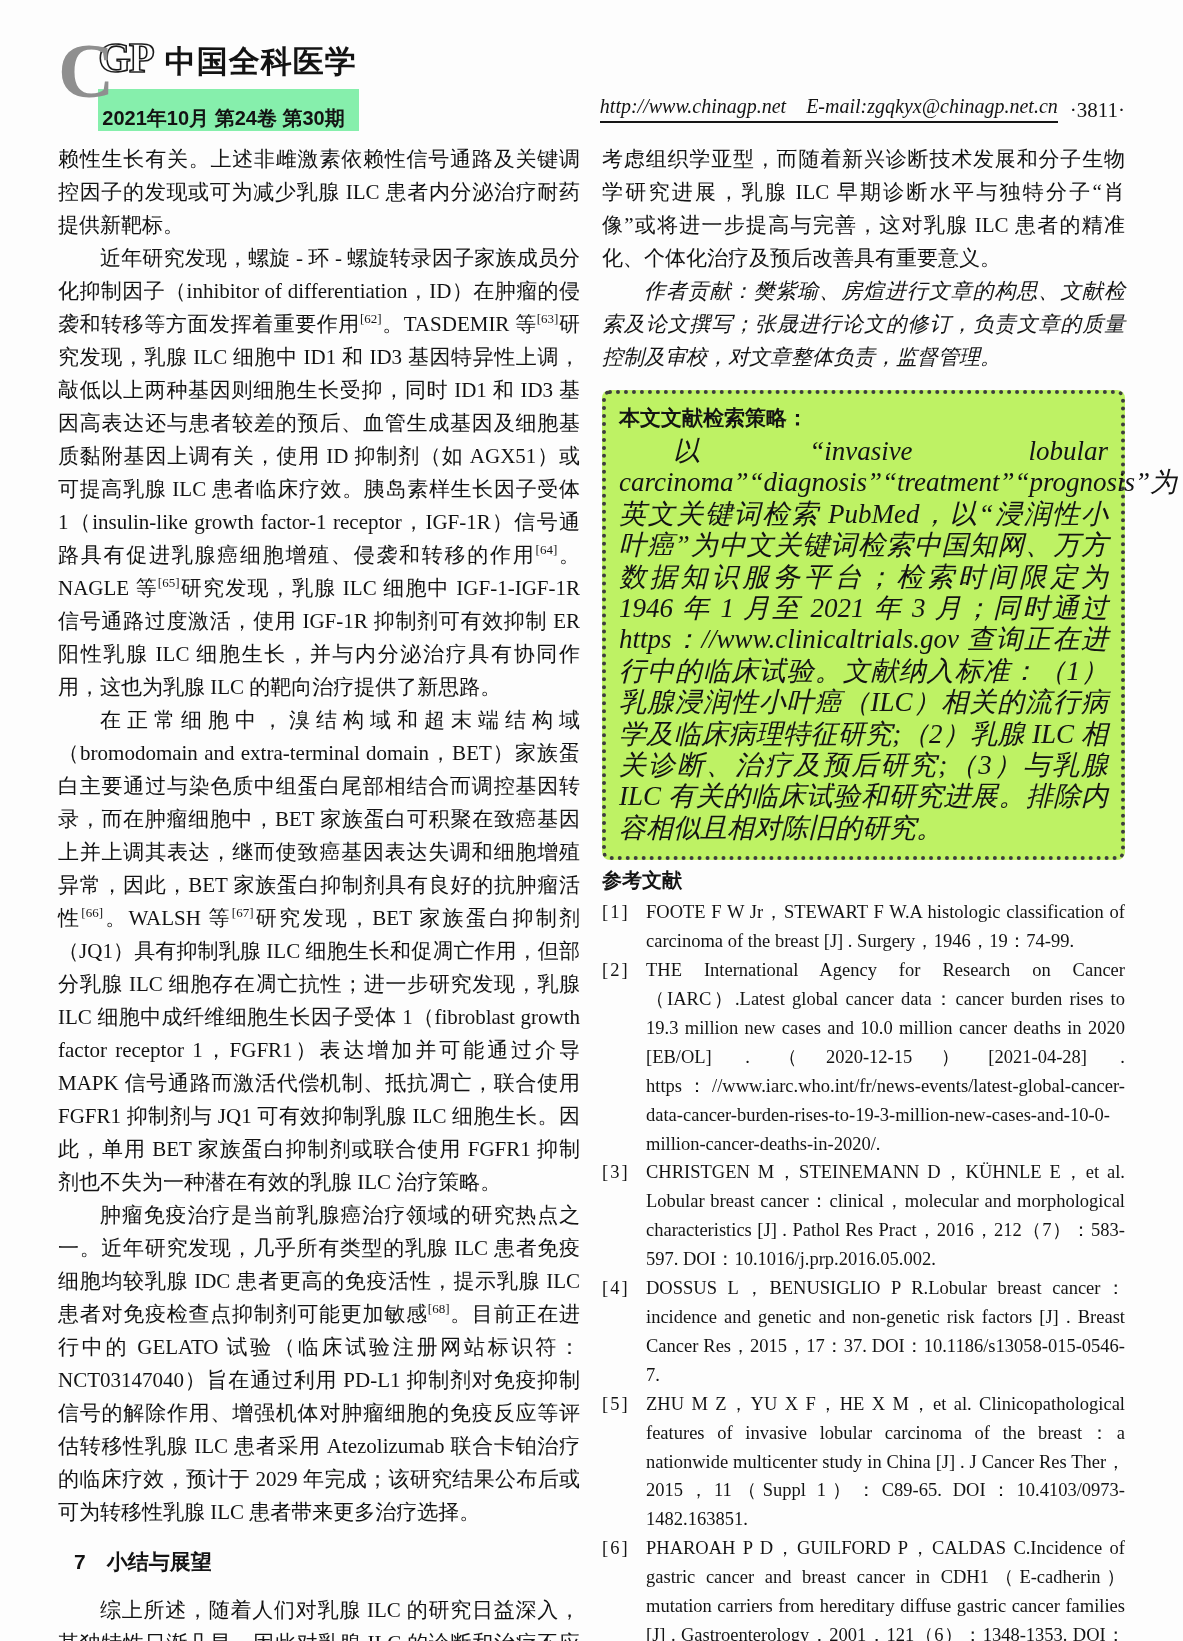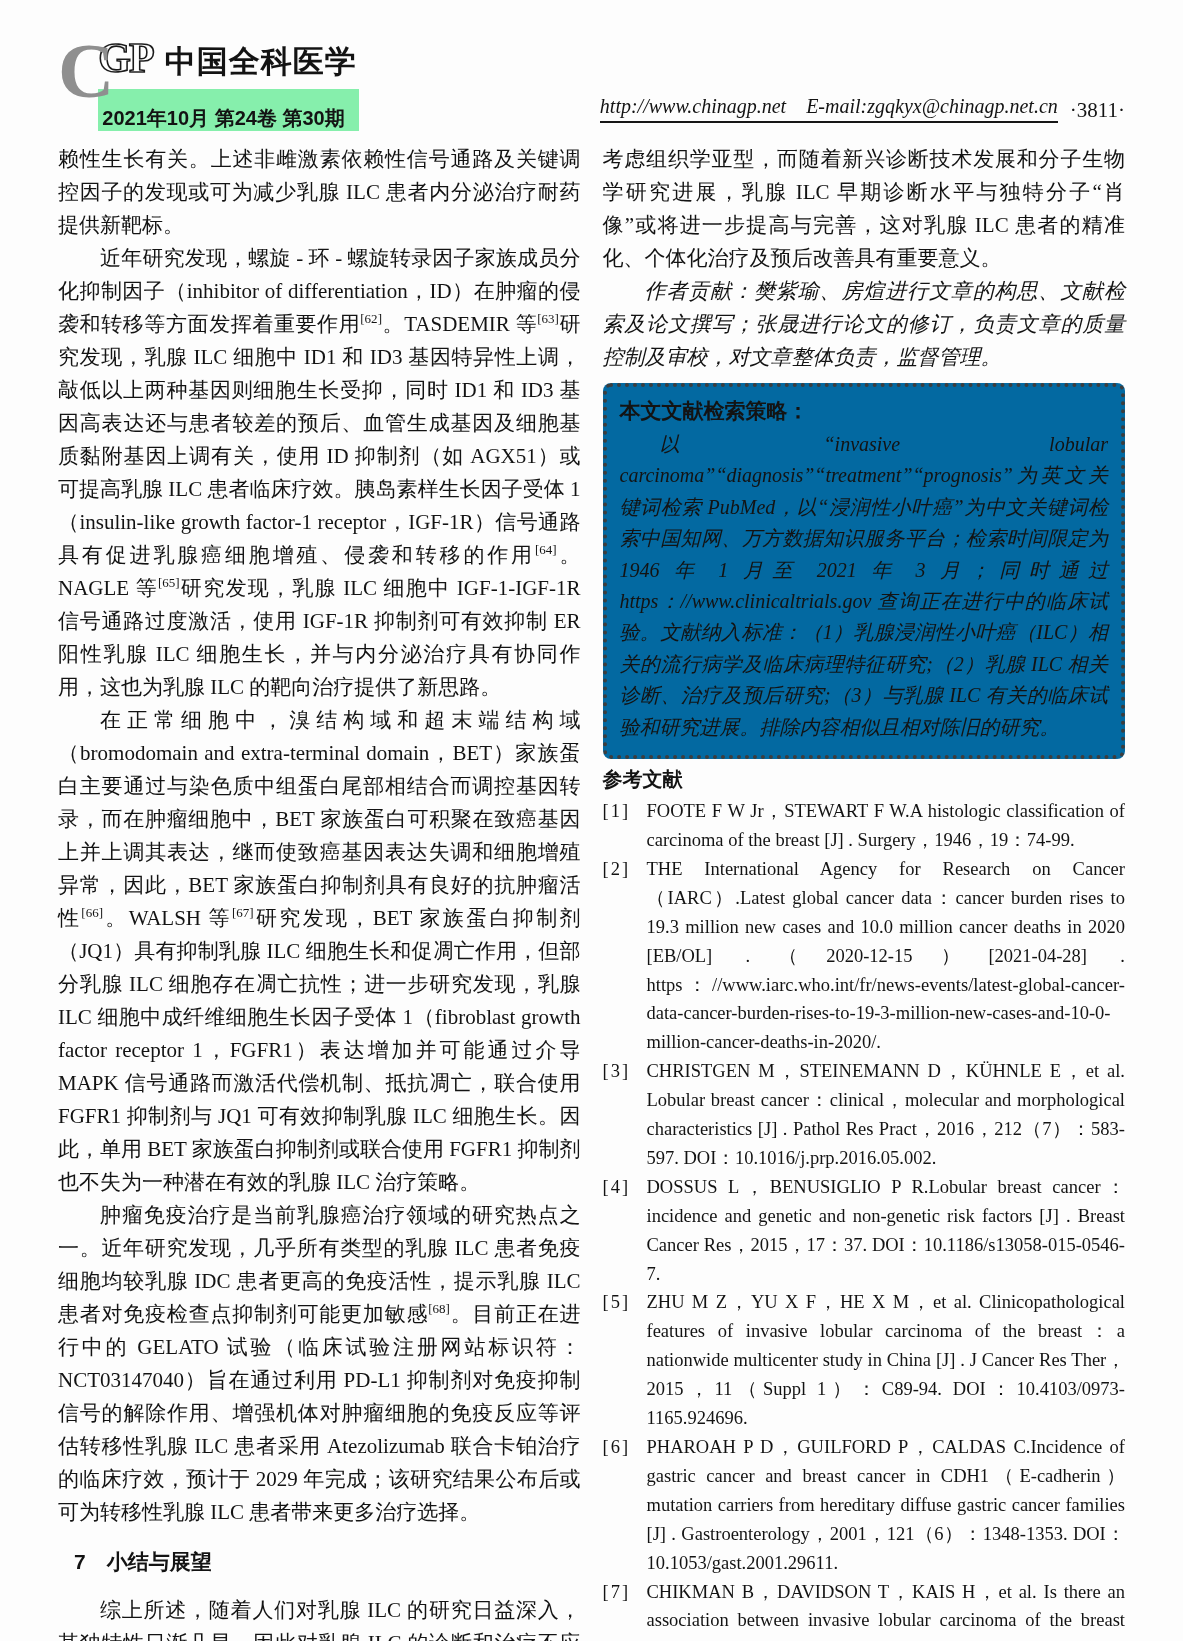--- a/index.html
+++ b/index.html
@@ -46,29 +46,29 @@
   .para{margin:0;}
   .indent{text-indent:2em;}
   .sec-heading{
     font-family:"Liberation Sans","DejaVu Sans",sans-serif;font-weight:700;
     font-size:21px;line-height:33px;margin:16px;
   }
   sup{font-size:0.62em;line-height:0;}
   .italic{font-style:italic;}
   
   .search-box{
-    background:#0369a1;border:4px dotted #3d3d3d;border-radius:8px;
-    padding:6px 13px 12px 13px;margin:9px 0 4px 0;
+    background:#bef264;border:4px dotted #3d3d3d;border-radius:8px;
+    padding:6px 13px 12px 13px;margin:16px 0 4px 0;
   }
   .sb-title{
     font-family:"Liberation Sans","DejaVu Sans",sans-serif;font-weight:700;
     font-size:21px;line-height:36px;
   }
   .sb-body{
-    font-style:italic;font-size:20px;line-height:31.4px;
+    font-style:italic;font-size:27px;line-height:31.4px;
     text-indent:2em;text-align:justify;
   }
   
   .refs-heading{
     font-family:"Liberation Sans","DejaVu Sans",sans-serif;font-weight:700;
     font-size:20px;line-height:32px;margin:4px 0 2px 0;
   }
   .refs{list-style:none;margin:0;padding:0;font-size:18.5px;line-height:28.9px;}
   .refs li{position:relative;padding-left:44px;text-align:justify;margin:0;}
   .ref-marker{position:absolute;left:0;top:0;letter-spacing:2px;}
@@ -117,20 +117,20 @@
         <div class="sb-title">本文文献检索策略：</div>
         <div class="sb-body">以“invasive lobular carcinoma”“diagnosis”“treatment”“prognosis”为英文关键词检索 PubMed，以“浸润性小叶癌”为中文关键词检索中国知网、万方数据知识服务平台；检索时间限定为 1946 年 1 月至 2021 年 3 月；同时通过 https：//www.clinicaltrials.gov 查询正在进行中的临床试验。文献纳入标准：（1）乳腺浸润性小叶癌（ILC）相关的流行病学及临床病理特征研究;（2）乳腺 ILC 相关诊断、治疗及预后研究;（3）与乳腺 ILC 有关的临床试验和研究进展。排除内容相似且相对陈旧的研究。</div>
       </aside>
 
       <h3 class="refs-heading">参考文献</h3>
       <ol class="refs">
           <li><span class="ref-marker">[1]</span><span>FOOTE F W Jr，STEWART F W.A histologic classification of carcinoma of the breast [J] . Surgery，1946，19：74-99.</span></li>
           <li><span class="ref-marker">[2]</span><span>THE International Agency for Research on Cancer（IARC）.Latest global cancer data：cancer burden rises to 19.3 million new cases and 10.0 million cancer deaths in 2020 [EB/OL] .（2020-12-15）[2021-04-28] . https：//www.iarc.who.int/fr/news-events/latest-global-cancer-data-cancer-burden-rises-to-19-3-million-new-cases-and-10-0-million-cancer-deaths-in-2020/.</span></li>
           <li><span class="ref-marker">[3]</span><span>CHRISTGEN M，STEINEMANN D，KÜHNLE E，et al. Lobular breast cancer：clinical，molecular and morphological characteristics [J] . Pathol Res Pract，2016，212（7）：583-597. DOI：10.1016/j.prp.2016.05.002.</span></li>
           <li><span class="ref-marker">[4]</span><span>DOSSUS L，BENUSIGLIO P R.Lobular breast cancer：incidence and genetic and non-genetic risk factors [J] . Breast Cancer Res，2015，17：37. DOI：10.1186/s13058-015-0546-7.</span></li>
-          <li><span class="ref-marker">[5]</span><span>ZHU M Z，YU X F，HE X M，et al. Clinicopathological features of invasive lobular carcinoma of the breast：a nationwide multicenter study in China [J] . J Cancer Res Ther，2015，11（Suppl 1）：C89-94. DOI：10.4103/0973-1165.924696.</span></li>
+          <li><span class="ref-marker">[5]</span><span>ZHU M Z，YU X F，HE X M，et al. Clinicopathological features of invasive lobular carcinoma of the breast：a nationwide multicenter study in China [J] . J Cancer Res Ther，2015，11（Suppl 1）：C89-65. DOI：10.4103/0973-1482.163851.</span></li>
           <li><span class="ref-marker">[6]</span><span>PHAROAH P D，GUILFORD P，CALDAS C.Incidence of gastric cancer and breast cancer in CDH1（E-cadherin）mutation carriers from hereditary diffuse gastric cancer families [J] . Gastroenterology，2001，121（6）：1348-1353. DOI：10.1053/gast.2001.29611.</span></li>
           <li><span class="ref-marker">[7]</span><span>CHIKMAN B，DAVIDSON T，KAIS H，et al. Is there an association between invasive lobular carcinoma of the breast and a family history of gastric cancer？ [J] . Fam Cancer，2016，15（1）：41-47. DOI：10.1007/s10689-015-9833-9.</span></li>
         </ol>
     </section>
   </main>
 
 </div>
 
 </body></html>

